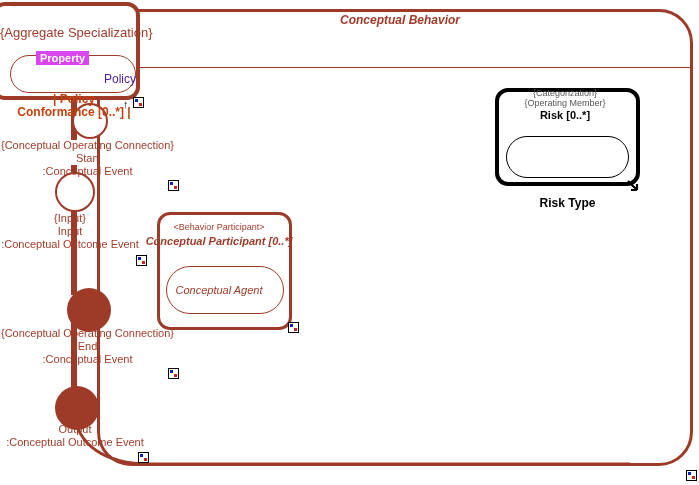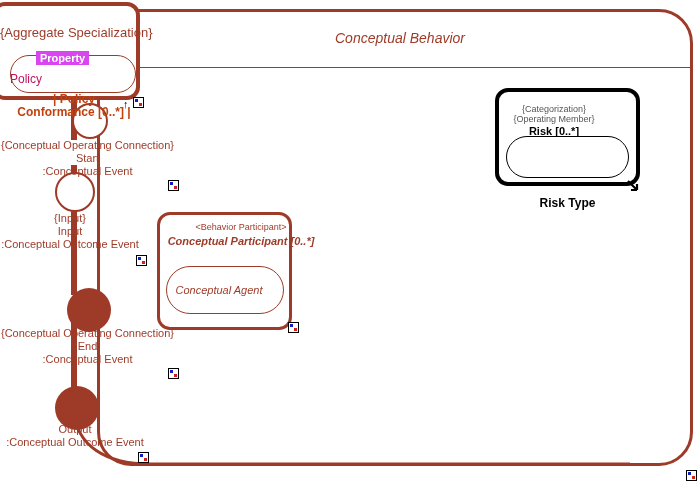--- a/index.html
+++ b/index.html
@@ -58,26 +58,26 @@
     top: 12px;
     width: 340px;
   }
   #outer-header .l1, #outer-header .l2 {
     font-size: 10px;
     font-style: italic;
     color: #9E3B28;
     display: block;
   }
   #outer-header .l3 {
-    font-size: 14px;
-    font-weight: normal;
+    font-size: 12px;
+    font-weight: bold;
     font-style: italic;
     color: #9E3B28;
     display: block;
-    margin-top: 19px;
+    margin-top: 2px;
   }
 
   
   #policy-box {
     position: absolute;
     left: -8px;
     top: 2px;
     width: 148px;
     height: 98px;
     border: 4px solid #9E3B28;
@@ -127,42 +127,43 @@
     font-size: 11px;
     font-weight: bold;
     padding: 1px 4px;
     z-index: 6;
   }
   #policy-inner-label {
     position: absolute;
     left: 10px;
     top: 72px;
     width: 126px;
-    text-align: left;
+    text-align: right;
     font-size: 12px;
-    color: #be185d;
+    color: #4c1d95;
   }
 
   
   #risk-box {
     position: absolute;
     left: 495px;
     top: 88px;
     width: 145px;
     height: 98px;
     border: 4px solid #000000;
     border-radius: 13px;
     box-sizing: border-box;
     background: #ffffff;
   }
   #risk-header {
     position: absolute;
     left: 495px;
-    top: 104px;
+    top: 88px;
     width: 118px;
+    padding-left: 11px;
   }
   #risk-header .s1, #risk-header .s2 {
     display: block;
     font-size: 9px;
     color: #555555;
   }
   #risk-header .rname {
     display: block;
     font-size: 11px;
     font-weight: bold;
@@ -206,21 +207,21 @@
     top: 212px;
     width: 135px;
     height: 118px;
     border: 3px solid #9E3B28;
     border-radius: 13px;
     box-sizing: border-box;
     background: #ffffff;
   }
   #participant-header {
     position: absolute;
-    left: 166px;
+    left: 144px;
     top: 222px;
     width: 150px;
   }
   #participant-header .s1 {
     display: block;
     font-size: 9px;
     color: #9E3B28;
   }
   #participant-header .pname {
     display: block;

